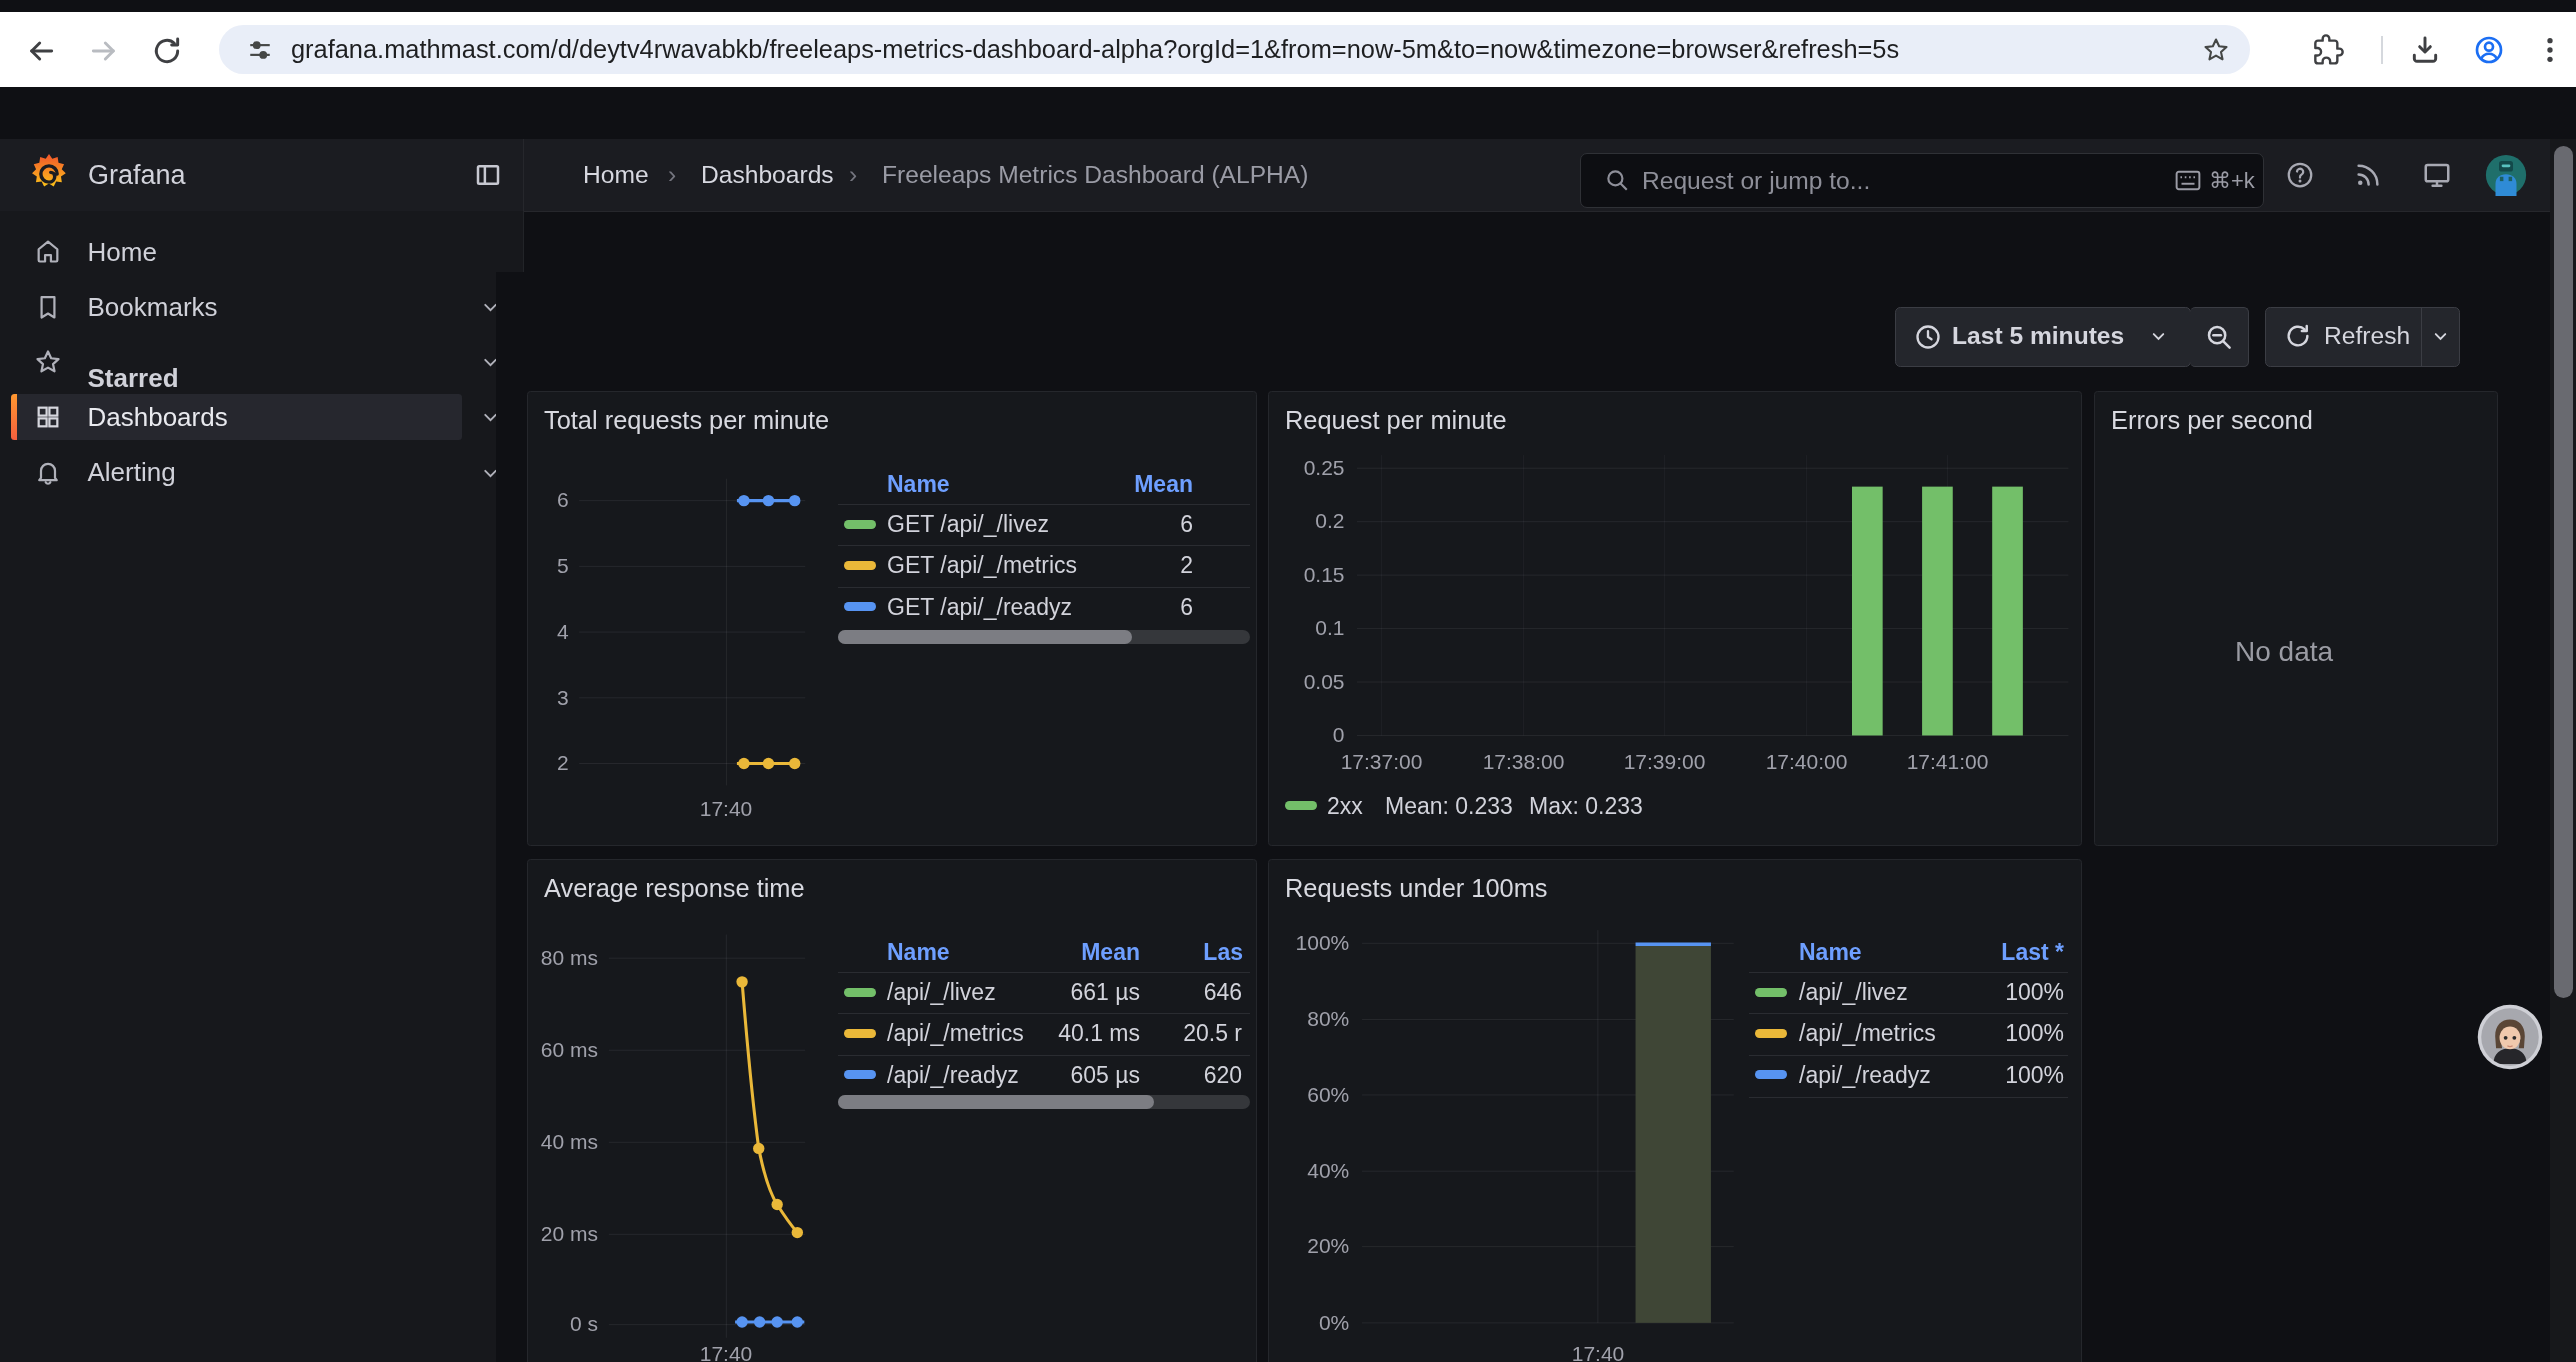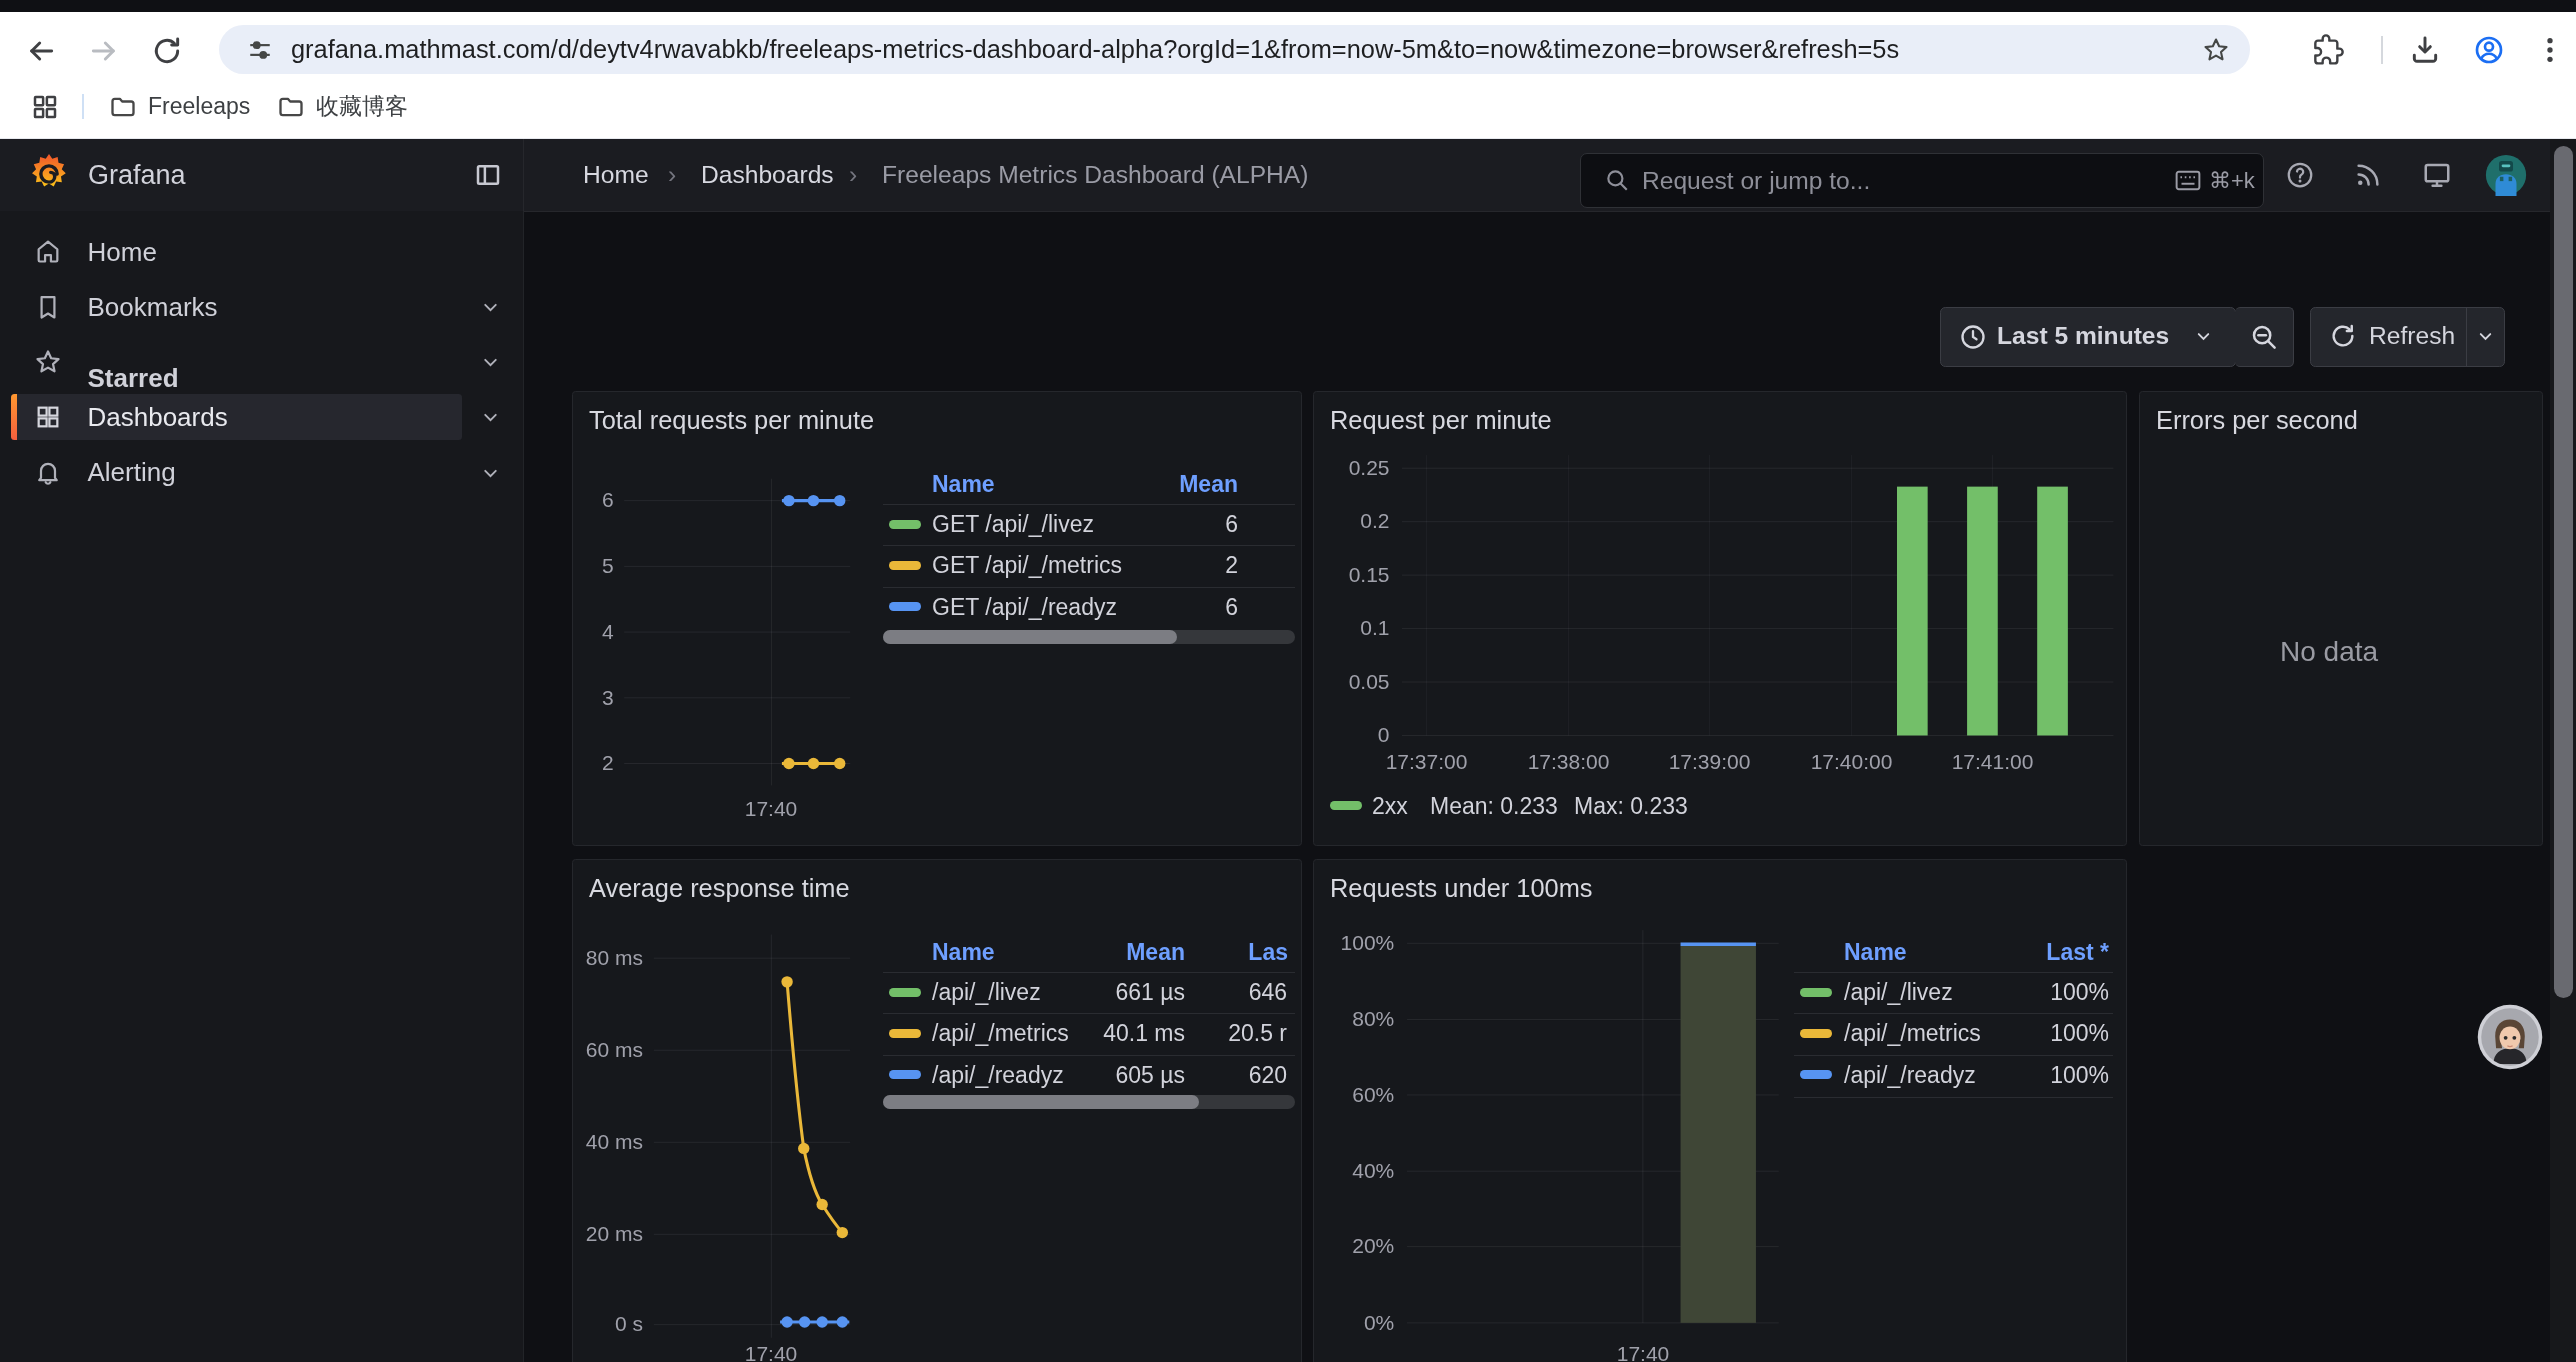--- a/index.html
+++ b/index.html
@@ -11,21 +11,21 @@
   
   .chrome-toolbar{left:0;top:12px;width:2576px;height:75px;background:#ffffff;}
   .omnibox{left:219px;top:13px;width:2031px;height:49px;background:#e9eef8;border-radius:24.6px;}
   .url-text{font-size:25.4px;color:#1e1f21;line-height:49px;}
   .bookmarks-bar{left:0;top:75px;width:2576px;height:63px;background:#ffffff;border-bottom:0.9px solid #e7e9ee;}
   .bm-label{font-size:23px;color:#3d4043;line-height:63px;}
   
   .g-header{left:0;top:139px;width:2576px;height:72px;background:#1b1c21;border-bottom:0.9px solid #26272c;}
   .g-subheader{left:523px;top:211px;width:2053px;height:60px;background:#1b1c21;border-bottom:0.9px solid #26272c;}
   .g-sidebar{left:0;top:211px;width:523px;height:1151px;background:#17181c;border-right:0.9px solid #222428;}
-  .g-content{left:541px;top:272px;width:2026px;height:1091px;background:#0f1014;}
+  .g-content{left:496px;top:272px;width:2026px;height:1091px;background:#0f1014;}
   .brand{font-size:27px;color:#d2d3db;line-height:72px;}
   .crumb{font-size:24.6px;color:#d7d8e0;line-height:72px;}
   .crumb.dim{color:#9a9ba5;}
   .crumb-sep{font-size:24.6px;color:#74757f;line-height:72px;}
   .searchbox{left:1580px;top:153px;width:682px;height:53px;background:#0d0e12;border:0.9px solid #2f3136;border-radius:7px;}
   .search-ph{font-size:24.6px;color:#8e8f99;line-height:53px;}
   .shortcut{font-size:22px;color:#9b9ca6;line-height:53px;}
   .side-item{left:10.5px;width:451px;height:46px;border-radius:3.5px;}
   .side-item.active{background:#26272e;}
   .active-bar{width:6.1px;border-radius:3.5px 0 0 3.5px;background:linear-gradient(180deg,#ff9830,#f55f3e);}
@@ -108,47 +108,20 @@
     </div>
     <div class="abs" style="left:2534px;top:22px;">
       <svg width="32" height="32" viewBox="0 0 24 24" fill="#3f4043">
           <circle cx="12" cy="5" r="2"></circle>
           <circle cx="12" cy="12" r="2"></circle>
           <circle cx="12" cy="19" r="2"></circle>
         </svg>
     </div>
   </div>
 
-  <div class="abs bookmarks-bar">
-    <div class="abs" style="left:30px;top:16.7px;">
-      <svg width="30" height="30" viewBox="0 0 24 24" fill="none" stroke="#3f4043" stroke-width="2">
-          <rect x="4" y="4" width="6.5" height="6.5" rx="0.5"></rect>
-          <rect x="13.5" y="4" width="6.5" height="6.5" rx="0.5"></rect>
-          <rect x="4" y="13.5" width="6.5" height="6.5" rx="0.5"></rect>
-          <rect x="13.5" y="13.5" width="6.5" height="6.5" rx="0.5"></rect>
-        </svg>
-    </div>
-    <div class="abs" style="left:82px;top:19px;width:1.8px;height:24.6px;background:#cfe0f5;"></div>
-    <div class="abs" style="left:109px;top:0;height:63px;">
-      <div class="abs" style="left:0;top:17.5px;">
-        <svg width="28" height="28" viewBox="0 0 24 24" fill="none" stroke="#474747" stroke-width="2" stroke-linejoin="round">
-            <path d="M3 7a2 2 0 0 1 2-2h4.3l2 2.3H19a2 2 0 0 1 2 2V17a2 2 0 0 1-2 2H5a2 2 0 0 1-2-2z"></path>
-          </svg>
-      </div>
-      <div class="abs bm-label nw" style="left:39px;top:0;">Freeleaps</div>
-    </div>
-    <div class="abs" style="left:277px;top:0;height:63px;">
-      <div class="abs" style="left:0;top:17.5px;">
-        <svg width="28" height="28" viewBox="0 0 24 24" fill="none" stroke="#474747" stroke-width="2" stroke-linejoin="round">
-            <path d="M3 7a2 2 0 0 1 2-2h4.3l2 2.3H19a2 2 0 0 1 2 2V17a2 2 0 0 1-2 2H5a2 2 0 0 1-2-2z"></path>
-          </svg>
-      </div>
-      <div class="abs bm-label nw" style="left:39px;top:0;">收藏博客</div>
-    </div>
-  </div>
 
   <div class="abs g-header">
     <div class="abs" style="left:26px;top:12.3px;">
       <svg width="46" height="46" viewBox="0 0 48 48">
         <defs>
             <linearGradient id="glog" x1="0" y1="0" x2="0" y2="1">
               <stop offset="0" stop-color="#f2542b"></stop>
               <stop offset="1" stop-color="#fbc21a"></stop>
             </linearGradient>
           </defs>

